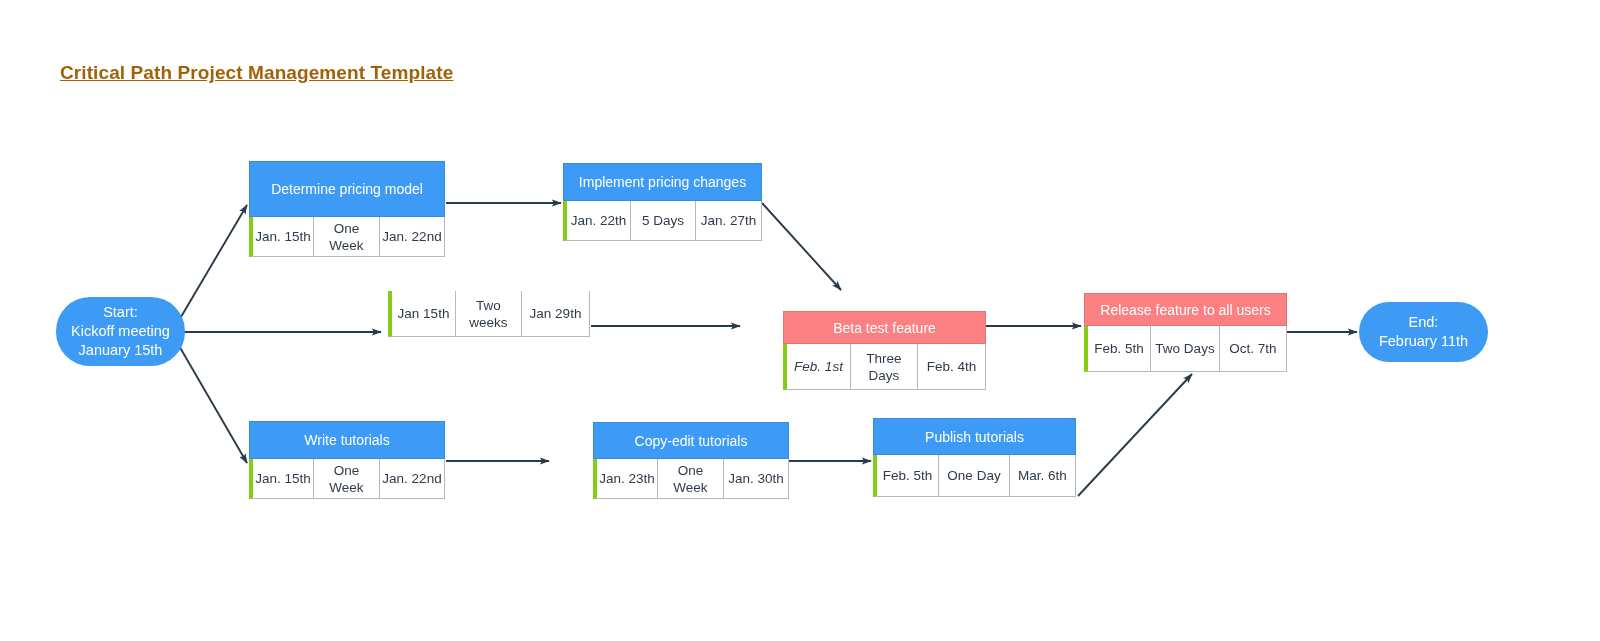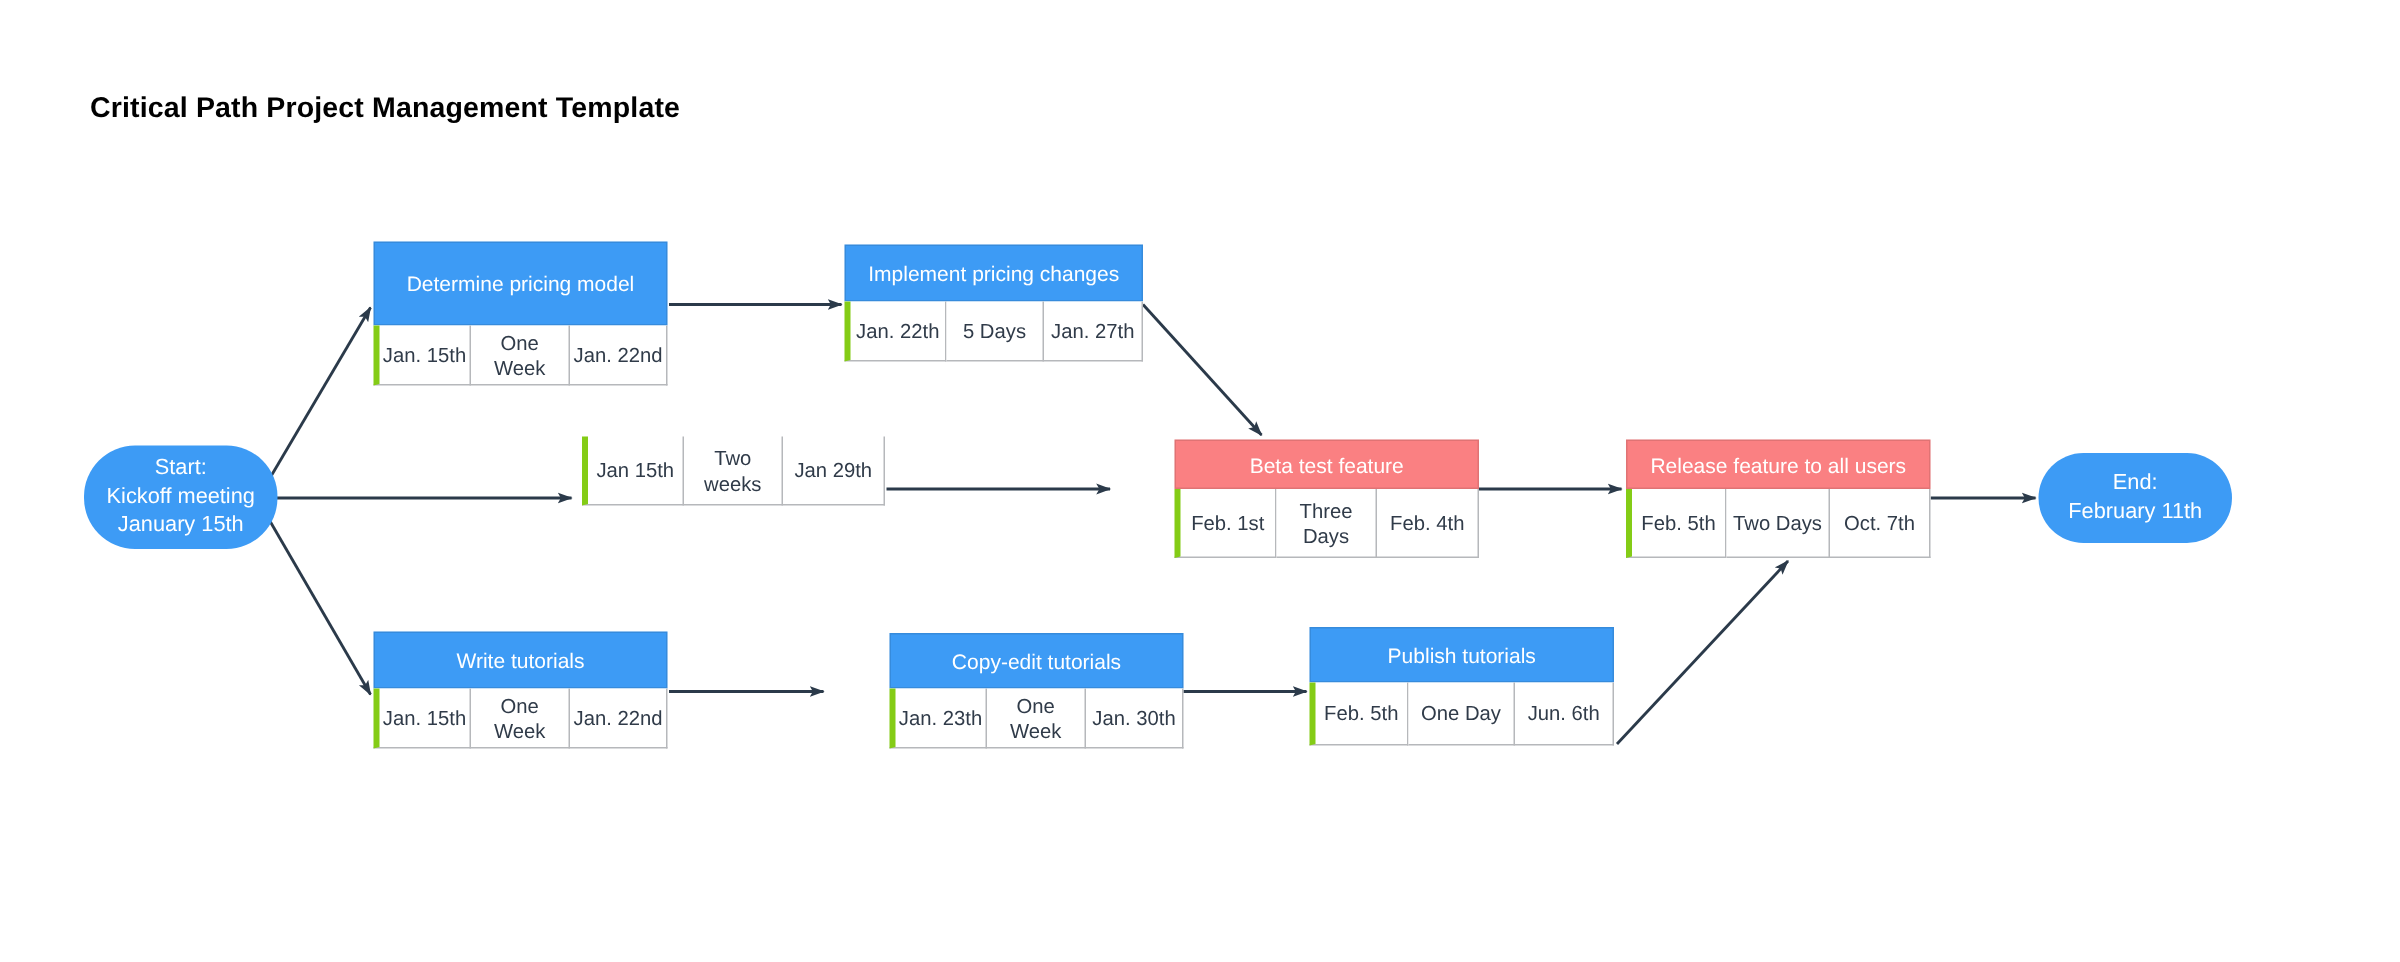--- a/index.html
+++ b/index.html
@@ -3,22 +3,22 @@
 <meta charset="utf-8">
 <style>
   html,body{margin:0;padding:0;}
   body{
     width:1600px;height:641px;background:#ffffff;
     font-family:"Liberation Sans",sans-serif;
     color:#2f3b4c;overflow:hidden;position:relative;
   }
   #page-title{
     position:absolute;left:60px;top:62px;
-    font-size:19px;font-weight:bold;color:#000000;
-    letter-spacing:.1px;white-space:nowrap;
+    font-size:19px;font-weight:bold;color:#a16207;
+    letter-spacing:.1px;white-space:nowrap;text-decoration:underline;
   }
   #canvas{position:absolute;left:0;top:0;width:1600px;height:641px;}
   svg.edges{position:absolute;left:0;top:0;width:1600px;height:641px;pointer-events:none;}
 
   .terminal{
     position:absolute;background:#3d9bf5;border-radius:34px;
     display:flex;align-items:center;justify-content:center;text-align:center;
     color:#ffffff;font-size:14.5px;line-height:19px;
   }
   .terminal span{display:block;}
@@ -108,26 +108,26 @@
   </div>
 
   <div class="task red" style="left:388px;top:291px;width:202px;">
     <div class="row">
       <div class="cell" style="width:68px;height:46px;">Jan 15th</div>
       <div class="cell" style="width:66px;height:46px;">Two weeks</div>
       <div class="cell" style="width:68px;height:46px;">Jan 29th</div>
     </div>
   </div>
 
-  <div class="task red" style="left:743px;top:293px;width:203px;padding-left:40px;">
+  <div class="task red" style="left:743px;top:311px;width:203px;padding-left:40px;">
     <div class="hdr" style="height:33px;">
       <span>Beta test feature</span>
     </div>
     <div class="row">
-      <div class="cell" style="width:68px;height:46px;">Feb. 1st</div>
+      <div class="cell" style="width:68px;height:46px;font-style:italic;">Feb. 1st</div>
       <div class="cell" style="width:67px;height:46px;">Three Days</div>
       <div class="cell" style="width:68px;height:46px;">Feb. 4th</div>
     </div>
   </div>
 
   <div class="task red" style="left:1084px;top:293px;width:203px;">
     <div class="hdr" style="height:33px;">
       <span>Release feature to all users</span>
     </div>
     <div class="row">
@@ -159,17 +159,17 @@
     </div>
   </div>
 
   <div class="task blue" style="left:873px;top:418px;width:203px;">
     <div class="hdr" style="height:37px;">
       <span>Publish tutorials</span>
     </div>
     <div class="row">
       <div class="cell" style="width:66px;height:42px;">Feb. 5th</div>
       <div class="cell" style="width:71px;height:42px;">One Day</div>
-      <div class="cell" style="width:66px;height:42px;">Jun. 6th</div>
+      <div class="cell" style="width:66px;height:42px;">Mar. 6th</div>
     </div>
   </div>
 
 </div>
 
 </body></html>

